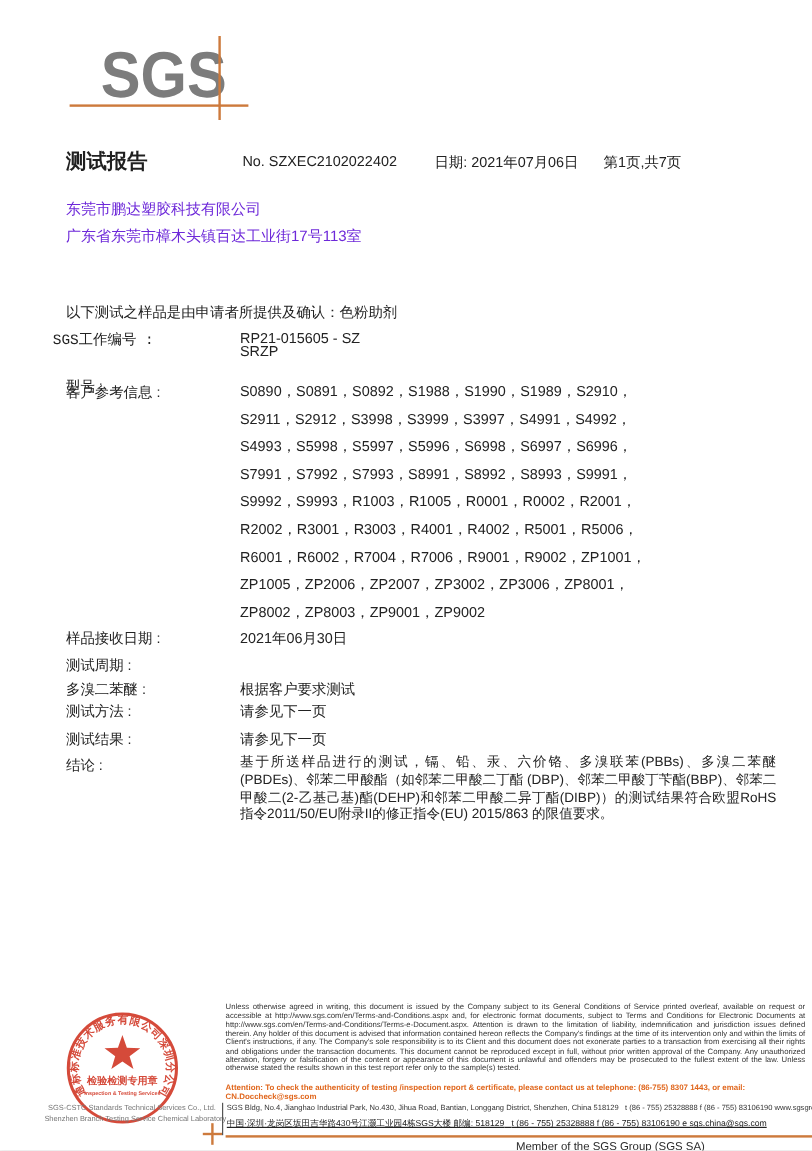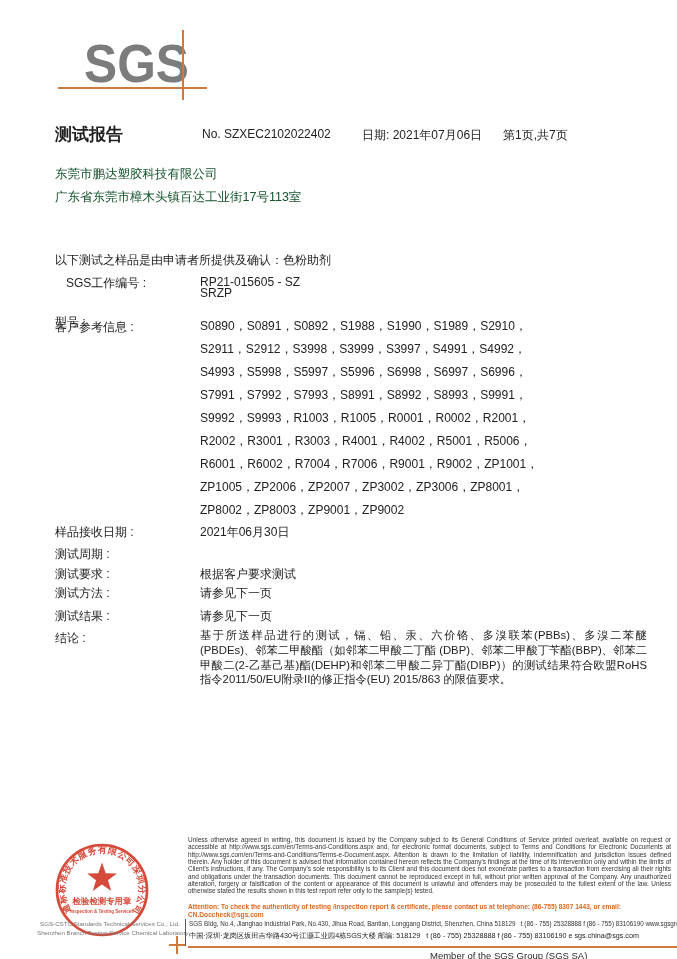--- a/index.html
+++ b/index.html
@@ -9,21 +9,21 @@
     overflow:hidden;margin:0 auto;box-shadow:0 0 4px rgba(0,0,0,.25);
   }
   .abs{position:absolute;}
   
   .logo-text{font-weight:700;font-size:54px;color:#7c7c7c;letter-spacing:0px;transform:scaleX(.92);transform-origin:left;line-height:1;}
   .cross-h{background:#cd7a3c;height:2px;}
   .cross-v{background:#cd7a3c;width:2px;}
   
   .report-title{font-size:17px;font-weight:700;color:#1f1f1f;text-align:right;}
   .title-meta{font-size:12px;color:#222;}
-  .applicant{font-size:12.5px;color:#14532d;}
+  .applicant{font-size:12.5px;color:#6d28d9;}
   
   .label{font-size:12px;color:#222;}
   .value{font-size:12px;color:#222;}
   .ref-line{font-size:12px;color:#222;line-height:23px;}
   .conclusion{font-size:11.3px;color:#222;line-height:14.8px;width:447px;text-align:justify;}
   
   .disclaimer{font-size:6.45px;line-height:7.35px;color:#333;text-align:justify;width:483px;}
   .attention{font-size:6.6px;line-height:7.6px;color:#e0661c;font-weight:700;width:483px;}
   .addr{font-size:6.3px;color:#333;white-space:nowrap;}
   .addr-cn{font-size:7.2px;color:#222;white-space:nowrap;}
@@ -45,21 +45,21 @@
   <div class="abs report-title" style="left:55px;top:123px;">测试报告</div>
   <div class="abs title-meta" style="left:202px;top:127px;">No. SZXEC2102022402</div>
   <div class="abs title-meta" style="left:362px;top:127px;">日期: 2021年07月06日</div>
   <div class="abs title-meta" style="left:503px;top:127px;">第1页,共7页</div>
 
   <div class="abs applicant" style="left:55px;top:166px;">东莞市鹏达塑胶科技有限公司</div>
   <div class="abs applicant" style="left:55px;top:189px;">广东省东莞市樟木头镇百达工业街17号113室</div>
 
   <div class="abs label" style="left:55px;top:252px;">以下测试之样品是由申请者所提供及确认：色粉助剂</div>
 
-  <div class="abs label" style="left:66px;top:275px;">SGS工作编号 :</div>
+  <div class="abs label" style="left:44px;top:275px;font-family:Liberation Mono, monospace;">SGS工作编号 :</div>
   <div class="abs value" style="left:200px;top:275px;">RP21-015605 - SZ</div>
 
   <div class="abs label" style="left:55px;top:298px;margin-top:16px;">型号 :</div>
   <div class="abs value" style="left:200px;top:286px;">SRZP</div>
 
   <div class="abs label" style="left:55px;top:319px;">客户参考信息 :</div>
   <div class="abs" style="left:200px;top:315px;">
     <div class="ref-line">S0890，S0891，S0892，S1988，S1990，S1989，S2910，</div>
     <div class="ref-line">S2911，S2912，S3998，S3999，S3997，S4991，S4992，</div>
     <div class="ref-line">S4993，S5998，S5997，S5996，S6998，S6997，S6996，</div>
@@ -69,21 +69,21 @@
     <div class="ref-line">R6001，R6002，R7004，R7006，R9001，R9002，ZP1001，</div>
     <div class="ref-line">ZP1005，ZP2006，ZP2007，ZP3002，ZP3006，ZP8001，</div>
     <div class="ref-line">ZP8002，ZP8003，ZP9001，ZP9002</div>
   </div>
 
   <div class="abs label" style="left:55px;top:524px;">样品接收日期 :</div>
   <div class="abs value" style="left:200px;top:524px;">2021年06月30日</div>
 
   <div class="abs label" style="left:55px;top:546px;">测试周期 :</div>
 
-  <div class="abs label" style="left:55px;top:566px;">测试要求 :</div>
+  <div class="abs label" style="left:55px;top:566px;">多溴二苯醚 :</div>
   <div class="abs value" style="left:200px;top:566px;">根据客户要求测试</div>
 
   <div class="abs label" style="left:55px;top:585px;text-align:center;">测试方法 :</div>
   <div class="abs value" style="left:200px;top:585px;">请参见下一页</div>
 
   <div class="abs label" style="left:55px;top:608px;">测试结果 :</div>
   <div class="abs value" style="left:200px;top:608px;">请参见下一页</div>
 
   <div class="abs label" style="left:55px;top:630px;">结论 :</div>
   <div class="abs conclusion" style="left:200px;top:628px;">基于所送样品进行的测试，镉、铅、汞、六价铬、多溴联苯(PBBs)、多溴二苯醚(PBDEs)、邻苯二甲酸酯（如邻苯二甲酸二丁酯 (DBP)、邻苯二甲酸丁苄酯(BBP)、邻苯二甲酸二(2-乙基己基)酯(DEHP)和邻苯二甲酸二异丁酯(DIBP)）的测试结果符合欧盟RoHS指令2011/50/EU附录II的修正指令(EU) 2015/863 的限值要求。</div>
@@ -111,21 +111,21 @@
 
   <div class="abs vsep" style="left:185px;top:919px;height:27px;"></div>
 
   <div class="abs disclaimer" style="left:188px;top:836px;">Unless otherwise agreed in writing, this document is issued by the Company subject to its General Conditions of Service printed overleaf, available on request or accessible at http://www.sgs.com/en/Terms-and-Conditions.aspx and, for electronic format documents, subject to Terms and Conditions for Electronic Documents at http://www.sgs.com/en/Terms-and-Conditions/Terms-e-Document.aspx. Attention is drawn to the limitation of liability, indemnification and jurisdiction issues defined therein. Any holder of this document is advised that information contained hereon reflects the Company's findings at the time of its intervention only and within the limits of Client's instructions, if any. The Company's sole responsibility is to its Client and this document does not exonerate parties to a transaction from exercising all their rights and obligations under the transaction documents. This document cannot be reproduced except in full, without prior written approval of the Company. Any unauthorized alteration, forgery or falsification of the content or appearance of this document is unlawful and offenders may be prosecuted to the fullest extent of the law. Unless otherwise stated the results shown in this test report refer only to the sample(s) tested.</div>
   <div class="abs attention" style="left:188px;top:903px;">Attention: To check the authenticity of testing /inspection report &amp; certificate, please contact us at telephone: (86-755) 8307 1443, or email: CN.Doccheck@sgs.com</div>
 
   <div class="abs addr" style="left:189px;top:920px;">
     <span>SGS Bldg, No.4, Jianghao Industrial Park, No.430, Jihua Road, Bantian, Longgang District, Shenzhen, China 518129</span>&nbsp;&nbsp;
     <span>t (86 - 755) 25328888   f (86 - 755) 83106190   www.sgsgroup.com.cn</span>
   </div>
-  <div class="abs addr-cn" style="left:189px;top:931px;">
+  <div class="abs addr-cn" style="left:189px;top:931px;text-decoration:underline;">
     <span>中国·深圳·龙岗区坂田吉华路430号江灏工业园4栋SGS大楼   邮编: 518129</span>&nbsp;&nbsp;
     <span>t (86 - 755) 25328888   f (86 - 755) 83106190   e sgs.china@sgs.com</span>
   </div>
 
   <div class="abs orange-rule" style="left:188px;top:946px;width:489px;"></div>
   <div class="abs member" style="left:430px;top:950px;">Member of the SGS Group (SGS SA)</div>
 
 </div>
 
 </body></html>

